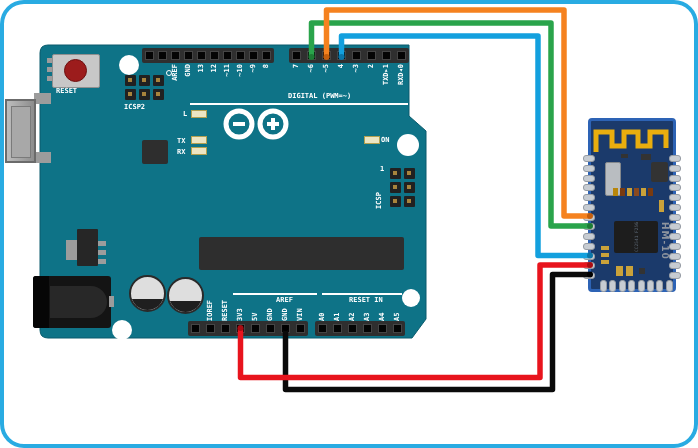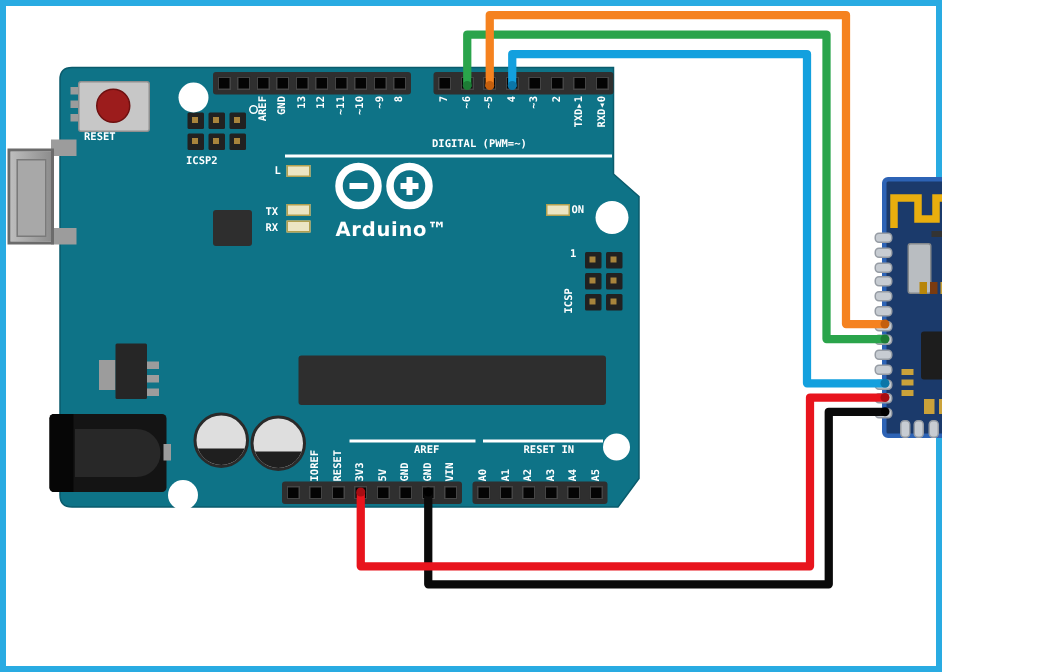--- a/index.html
+++ b/index.html
@@ -1,18 +1,18 @@
 <!DOCTYPE html>
 <html><head>
 <meta charset="utf-8">
 <style>
   html,body{margin:0;padding:0;background:#fff;}
-  #stage{position:relative;width:628px;height:448px;background:#fff;overflow:hidden;
+  #stage{position:relative;width:698px;height:448px;background:#fff;overflow:hidden;
          box-shadow:inset 0 0 0 4px var(--frame,#29abe2);
-         font-family:"DejaVu Sans",sans-serif;}
+         font-family:"DejaVu Sans",sans-serif;border-radius:24px;}
   .abs{position:absolute;}
   svg.layer{position:absolute;left:0;top:0;width:698px;height:448px;}
 
   
   .pin-strip{position:absolute;display:flex;align-items:center;background:#2f2f2f;border-radius:2px;
              padding:3px;height:15px;box-sizing:border-box;}
   .pin-strip .pin{width:9px;height:9px;background:#040404;border:1px solid #454545;box-sizing:border-box;flex:none;}
   .gap4{gap:4px;} .gap6{gap:6px;}
   .pin-labels{position:absolute;display:flex;}
   .pin-labels .cell{position:relative;flex:none;}
@@ -198,21 +198,20 @@
   <div class="led" style="left:364px;top:136px;"></div>
   <div class="silk-text" style="left:381px;top:136px;">ON</div>
 
   <svg class="abs" style="left:222px;top:106px;" width="70" height="36" viewBox="0 0 70 36">
     <circle cx="17" cy="18" r="13" fill="none" stroke="#fff" stroke-width="5"></circle>
     <circle cx="51" cy="18" r="13" fill="none" stroke="#fff" stroke-width="5"></circle>
     <line x1="11" y1="18" x2="23" y2="18" stroke="#fff" stroke-width="4"></line>
     <line x1="45" y1="18" x2="57" y2="18" stroke="#fff" stroke-width="4"></line>
     <line x1="51" y1="12" x2="51" y2="24" stroke="#fff" stroke-width="4"></line>
   </svg>
-  <div class="brand">Arduino™</div>
 
   <div class="chip" style="left:142px;top:140px;width:26px;height:24px;"></div>
   <div class="tab" style="left:66px;top:240px;width:11px;height:20px;"></div>
   <div class="tab" style="left:98px;top:241px;width:8px;height:5px;"></div>
   <div class="tab" style="left:98px;top:250px;width:8px;height:5px;"></div>
   <div class="tab" style="left:98px;top:259px;width:8px;height:5px;"></div>
   <div class="regulator"></div>
   <div class="chip" style="left:199px;top:237px;width:205px;height:33px;"></div>
   <div class="cap" style="left:129px;top:275px;"></div>
   <div class="cap" style="left:167px;top:277px;"></div>

